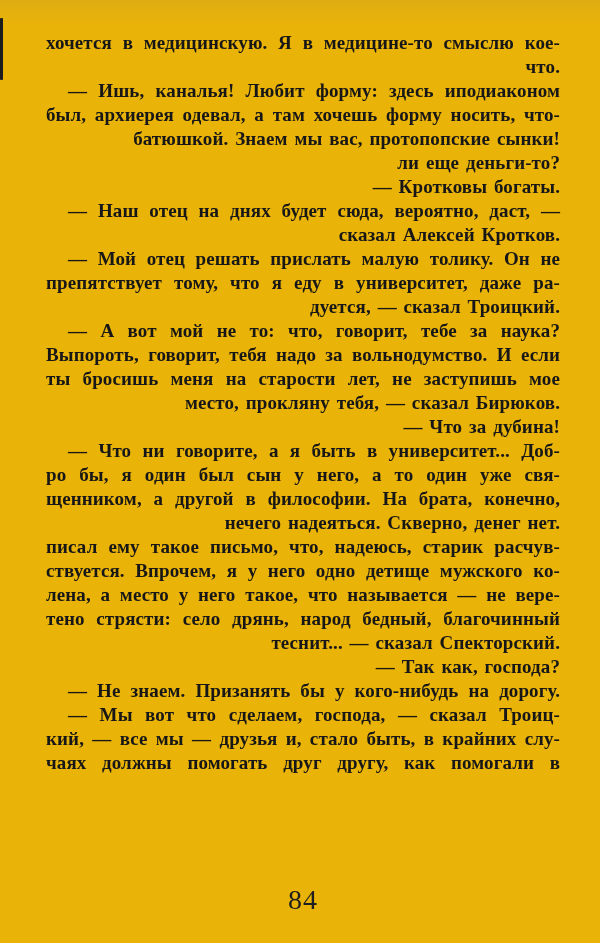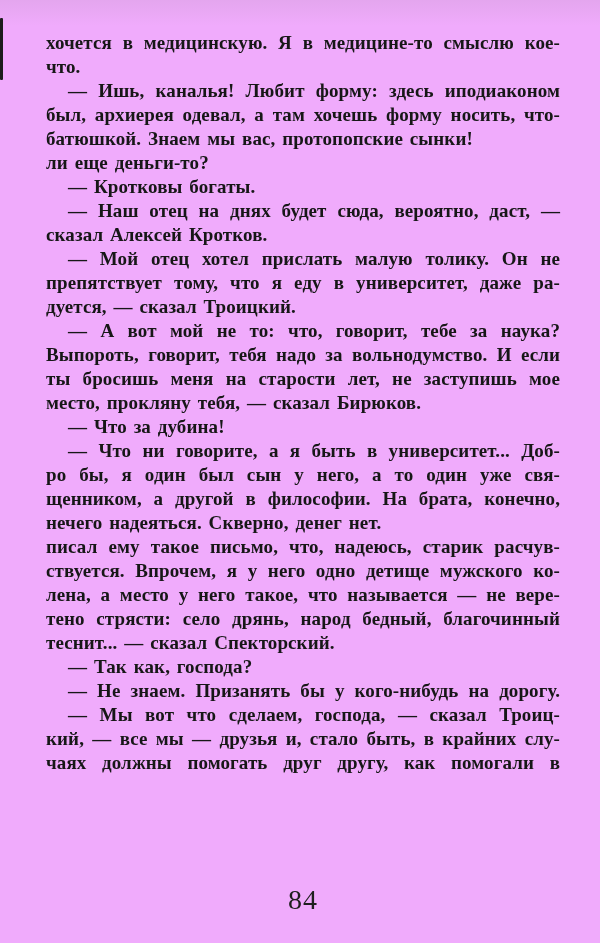--- a/index.html
+++ b/index.html
@@ -4,21 +4,21 @@
 <style>
   html, body {
     margin: 0;
     padding: 0;
     background: #ffffff;
   }
   .scan-page {
     position: relative;
     width: 600px;
     height: 943px;
-    background: #f0abfc;
+    background: #eab308;
     overflow: hidden;
     font-family: "Liberation Serif", "DejaVu Serif", serif;
     color: #171717;
   }
   
   .top-edge-shade {
     position: absolute;
     left: 0; top: 0;
     width: 100%; height: 26px;
     background: linear-gradient(to bottom, rgba(120,120,115,0.10), rgba(120,120,115,0.0));
@@ -40,21 +40,21 @@
   }
   .line {
     margin: 0;
     padding: 0;
     font-size: 19px;
     line-height: 24px;
     font-weight: 700;
     word-spacing: 2px;
     letter-spacing: 0.1px;
     white-space: nowrap; 
-    text-align: left;
+    text-align: right;
   }
   .line.just {
     white-space: normal;
     text-align: justify;
     text-align-last: justify;
   }
   .line.indent {
     text-indent: 22px;
   }
   .page-number {
@@ -78,21 +78,21 @@
   <div class="text-block">
       <p class="line just">хочется в медицинскую. Я в медицине-то смыслю кое-</p>
       <p class="line">что.</p>
       <p class="line indent just">— Ишь, каналья! Любит форму: здесь иподиаконом</p>
       <p class="line just">был, архиерея одевал, а там хочешь форму носить, что-</p>
       <p class="line">батюшкой. Знаем мы вас, протопопские сынки!</p>
       <p class="line">ли еще деньги-то?</p>
       <p class="line indent">— Кротковы богаты.</p>
       <p class="line indent just">— Наш отец на днях будет сюда, вероятно, даст, —</p>
       <p class="line">сказал Алексей Кротков.</p>
-      <p class="line indent just">— Мой отец хотел прислать малую толику. Он не</p>
+      <p class="line indent just">— Мой отец решать прислать малую толику. Он не</p>
       <p class="line just">препятствует тому, что я еду в университет, даже ра-</p>
       <p class="line">дуется, — сказал Троицкий.</p>
       <p class="line indent just">— А вот мой не то: что, говорит, тебе за наука?</p>
       <p class="line just">Выпороть, говорит, тебя надо за вольнодумство. И если</p>
       <p class="line just">ты бросишь меня на старости лет, не заступишь мое</p>
       <p class="line">место, прокляну тебя, — сказал Бирюков.</p>
       <p class="line indent">— Что за дубина!</p>
       <p class="line indent just">— Что ни говорите, а я быть в университет... Доб-</p>
       <p class="line just">ро бы, я один был сын у него, а то один уже свя-</p>
       <p class="line just">щенником, а другой в философии. На брата, конечно,</p>

